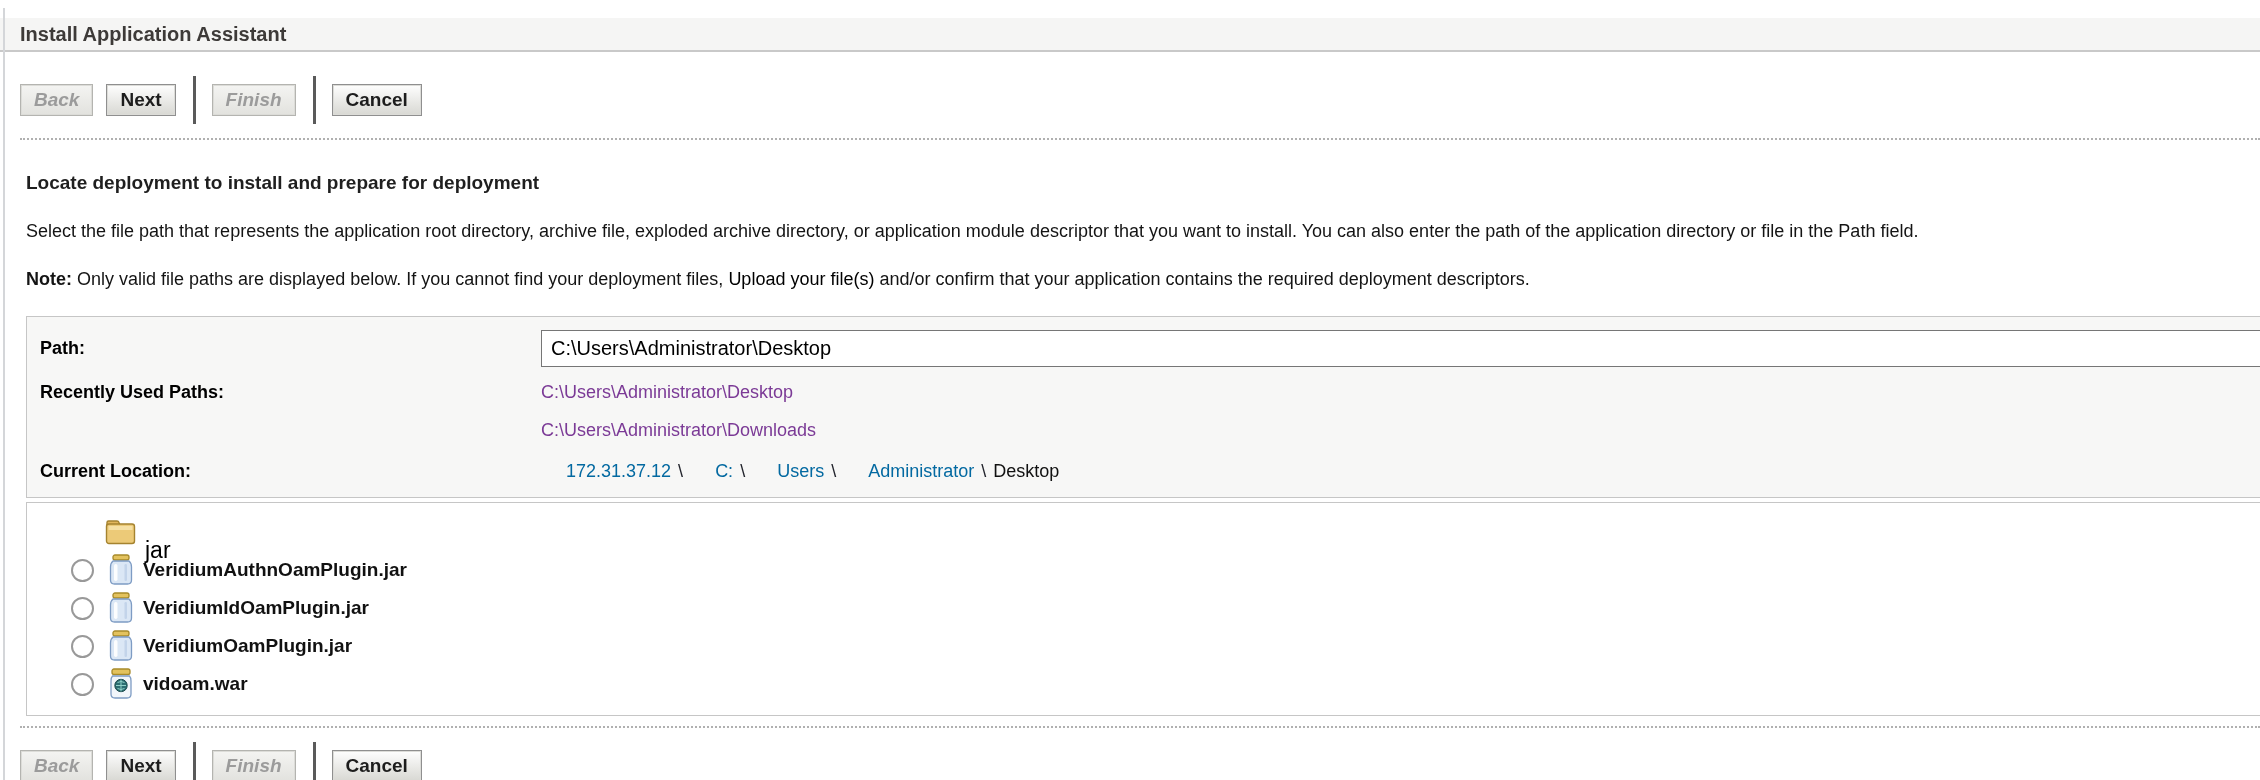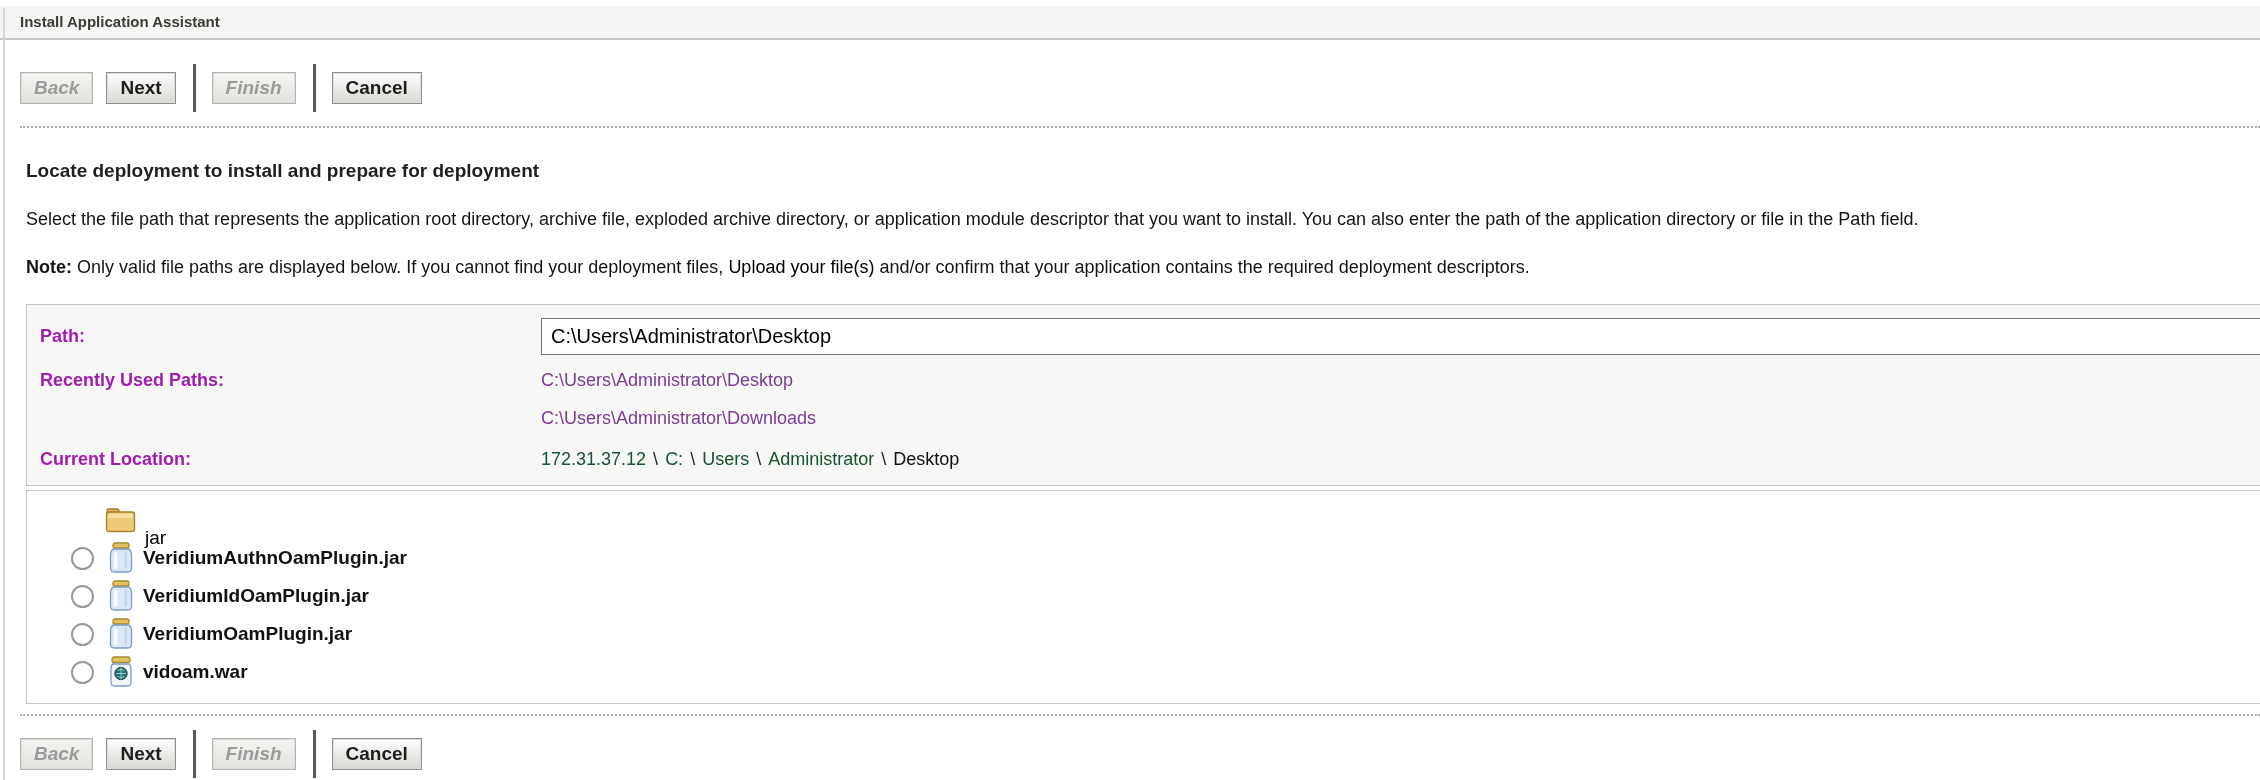--- a/index.html
+++ b/index.html
@@ -10,25 +10,25 @@
     color: #1a1a1a;
     position: relative;
   }
   .left-edge {
     position: absolute; left: 3px; top: 8px; bottom: 0;
     width: 2px; background: #d4d6d9;
   }
 
   
   .titlebar {
-    margin-top: 6px; height: 34px; line-height: 32px;
+    margin-top: 18px; height: 34px; line-height: 32px;
     background: #f5f5f4;
     border-bottom: 2px solid #c9c9c9;
     padding-left: 20px;
-    font-size: 15px; font-weight: bold; color: #3d3a38;
+    font-size: 20px; font-weight: bold; color: #3d3a38;
   }
 
   
   .btnrow { margin-left: 20px; display: flex; align-items: center; height: 48px; }
   .btnrow.top { margin-top: 24px; }
   .btnrow.bottom { margin-top: 14px; }
   .wlbtn {
     font-family: "Liberation Sans", sans-serif;
     font-size: 19px; font-weight: bold;
     padding: 4px 13px; margin-right: 13px;
@@ -68,41 +68,41 @@
   
   .form-box {
     margin: 26px -4px 0 26px;
     background: #f7f7f6;
     border: 1px solid #c6c6c6;
     padding: 6px 0 4px 0;
   }
   .form-row { display: flex; }
   .form-label {
     width: 514px; padding-left: 13px;
-    font-size: 18px; font-weight: bold; color: #a21caf;
+    font-size: 18px; font-weight: bold; color: #000000;
     flex: 0 0 514px;
   }
   .path-row { height: 50px; align-items: center; }
   .path-cell { flex: 1 1 auto; overflow: hidden; }
   .path-input {
     width: calc(100% + 60px);
     height: 37px;
     font-family: "Liberation Sans", sans-serif;
     font-size: 20px; color: #000;
     border: 1px solid #767676;
     background: #ffffff;
     padding: 0 0 0 9px;
   }
   .recent-row { align-items: flex-start; }
   .recent-row .form-label { line-height: 38px; }
   .recent-links { display: flex; flex-direction: column; font-size: 18px; }
   .recent-links a { line-height: 38px; }
   .location-row { height: 44px; align-items: center; }
   .breadcrumb { font-size: 18px; white-space: nowrap; }
-  .breadcrumb a { color: #14532d; text-decoration: none; }
+  .breadcrumb a { color: #0369a1; text-decoration: none; margin-left: 25px; }
   .crumb-sep { color: #22242c; margin: 0 7px; }
   .crumb-current { color: #111; }
 
   
   .list-box {
     margin: 4px -4px 0 26px;
     background: #ffffff;
     border: 1px solid #c6c6c6;
     padding: 10px 0 12px 0;
   }
@@ -110,21 +110,21 @@
   .folder-row { padding-left: 78px; }
   .file-row { padding-left: 44px; }
   .radio {
     width: 23px; height: 23px;
     border: 2px solid #999999; border-radius: 50%;
     background: #fff; margin-right: 14px; flex: 0 0 23px;
     cursor: pointer;
   }
   .file-icon { width: 26px; height: 32px; margin-right: 9px; flex: 0 0 26px; display: inline-flex; }
   .folder-icon-wrap { width: 32px; height: 28px; margin-right: 8px; display: inline-flex; }
-  .folder-link { font-size: 19px; margin-top: 36px; }
+  .folder-link { font-size: 23px; margin-top: 36px; }
   .fname { font-size: 19px; font-weight: bold; color: #111; }
 </style>
 </head>
 <body>
 
 <div class="left-edge"></div>
 
 <div class="titlebar">Install Application Assistant</div>
 
 <div class="btnrow top">

